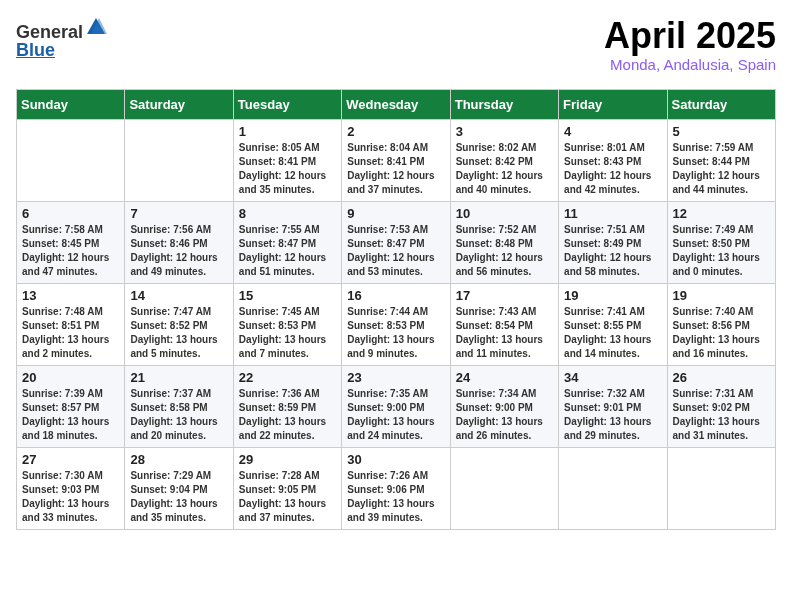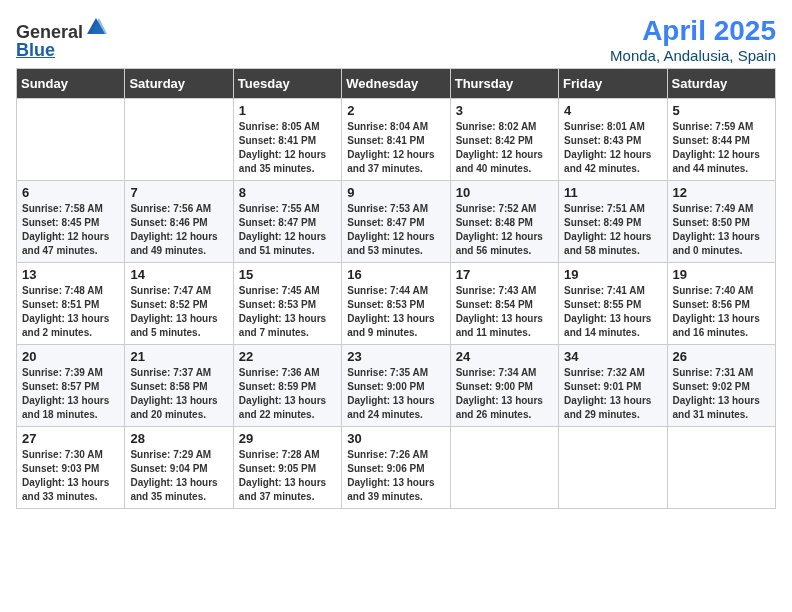--- a/index.html
+++ b/index.html
@@ -7,21 +7,21 @@
       font-family: Arial, sans-serif;
       background: #fff;
       width: 792px;
       min-height: 612px;
       padding: 16px;
     }
     .header {
       display: flex;
       justify-content: space-between;
       align-items: flex-start;
-      margin-bottom: 4px;
+      margin-bottom: 16px;
     }
     .logo {
       display: flex;
       align-items: center;
     }
     .logo-text-general {
       font-size: 18px;
       font-weight: bold;
       color: #333;
     }
@@ -33,36 +33,36 @@
     }
     .logo-icon {
       width: 22px;
       height: 22px;
       margin-left: 2px;
     }
     .title-block {
       text-align: right;
     }
     .month-year {
-      font-size: 28px;
-      font-weight: bold;
-      color: #3b82f6;
+      font-size: 36px;
+      font-weight: bold;
+      color: #000000;
       line-height: 1.1;
     }
     .location {
       font-size: 15px;
-      color: #0c4a6e;
+      color: #8b5cf6;
     }
     .calendar {
       width: 100%;
       border-collapse: collapse;
       font-size: 11px;
     }
     .calendar th {
-      background-color: #404040;
+      background-color: #15803d;
       color: #fff;
       padding: 7px 4px;
       text-align: left;
       font-size: 13px;
       font-weight: bold;
       border: 1px solid #ccc;
     }
     .calendar td {
       vertical-align: top;
       border: 1px solid #ccc;

